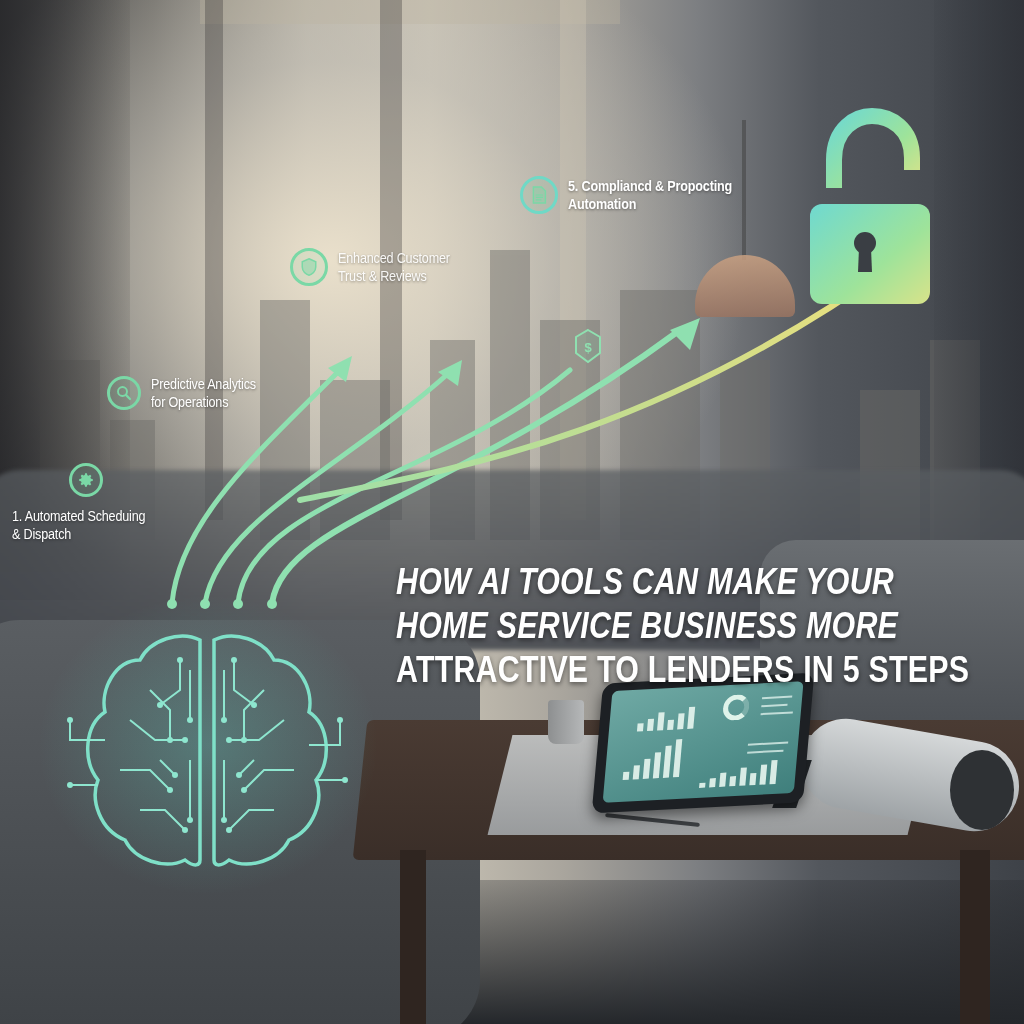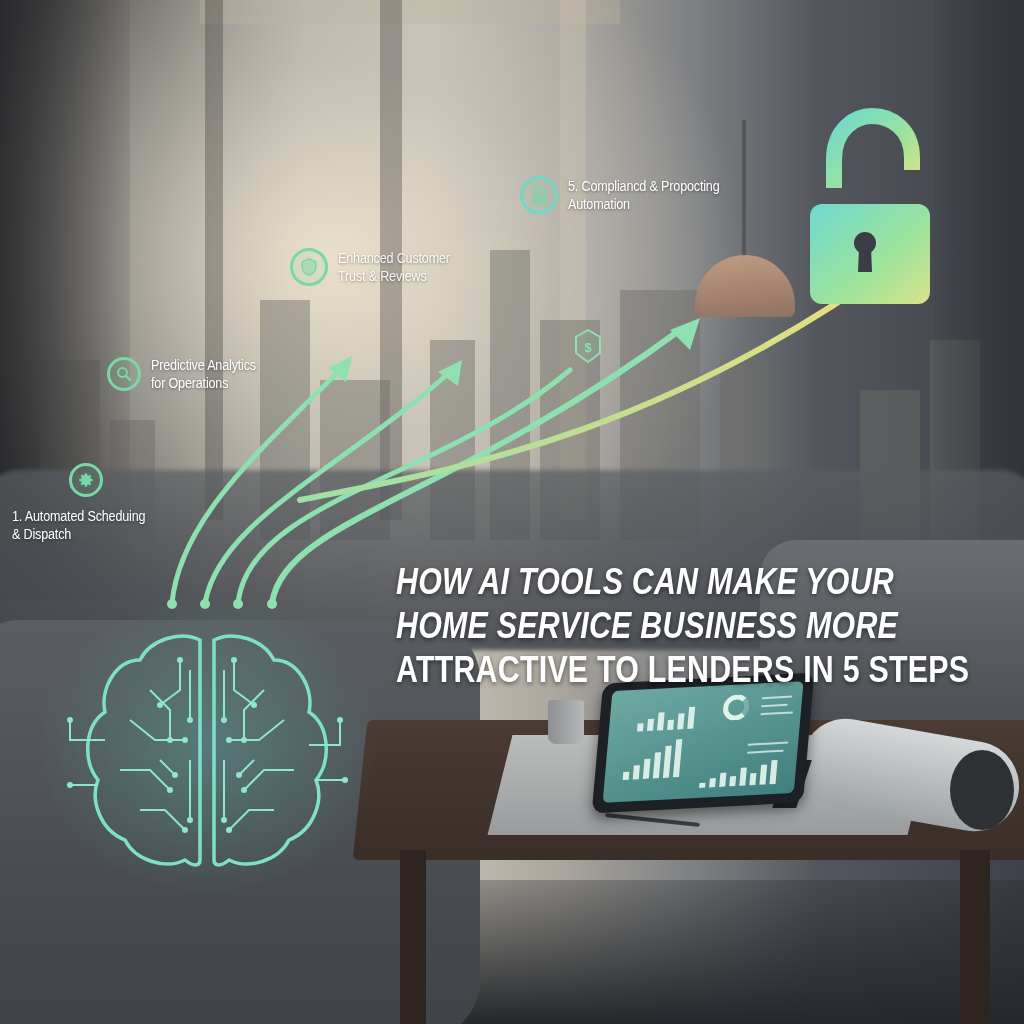--- a/index.html
+++ b/index.html
@@ -245,21 +245,21 @@
     <svg width="18" height="18" viewBox="0 0 24 24">
         <path fill="#7ad8a6" d="M12 8a4 4 0 1 0 0 8a4 4 0 0 0 0-8zm9 5.2v-2.4l-2.4-.5a7 7 0 0 0-.7-1.7l1.3-2l-1.7-1.7l-2 1.3a7 7 0 0 0-1.7-.7L13.2 3h-2.4l-.5 2.4a7 7 0 0 0-1.7.7l-2-1.3l-1.7 1.7l1.3 2a7 7 0 0 0-.7 1.7L3 10.8v2.4l2.4.5c.2.6.4 1.2.7 1.7l-1.3 2l1.7 1.7l2-1.3c.5.3 1.1.5 1.7.7l.5 2.5h2.4l.5-2.4c.6-.2 1.2-.4 1.7-.7l2 1.3l1.7-1.7l-1.3-2c.3-.5.5-1.1.7-1.7z"></path>
       </svg>
   </div>
   <div class="step-label">
     <span>1. Automated Scheduing</span>
     <span>&amp; Dispatch</span>
   </div>
 </div>
 
-<div class="step" style="left:107px; top:356px;">
+<div class="step" style="left:107px; top:375px;">
   <div class="step-icon">
     <svg width="18" height="18" viewBox="0 0 24 24">
         <circle cx="10" cy="10" r="6" fill="none" stroke="#7ad8a6" stroke-width="2.5"></circle>
         <path d="M14.5 14.5 L20 20" stroke="#7ad8a6" stroke-width="3" stroke-linecap="round"></path>
       </svg>
   </div>
   <div class="step-label">
     <span>Predictive Analytics</span>
     <span>for Operations</span>
   </div>
@@ -270,21 +270,21 @@
     <svg width="18" height="20" viewBox="0 0 24 26">
         <path d="M12 2 L21 6 L21 13 C21 19 16 23 12 24 C8 23 3 19 3 13 L3 6 Z" fill="rgba(122,216,166,0.45)" stroke="#7ad8a6" stroke-width="2"></path>
       </svg>
   </div>
   <div class="step-label" style="opacity:0.9">
     <span>Enhanced Customer</span>
     <span>Trust &amp; Reviews</span>
   </div>
 </div>
 
-<div class="step" style="left:520px; top:176px;">
+<div class="step" style="left:520px; top:176px;font-weight:bold;">
   <div class="step-icon" style="width:38px;height:38px;border-color:#6fd9c6;">
     <svg width="16" height="20" viewBox="0 0 20 24">
         <path d="M3 2 L13 2 L18 7 L18 22 L3 22 Z" fill="rgba(122,216,166,0.35)" stroke="#7ad8a6" stroke-width="1.8"></path>
         <path d="M6 12 H15 M6 15 H15 M6 18 H13" stroke="#7ad8a6" stroke-width="1.5"></path>
       </svg>
   </div>
   <div class="step-label">
     <span>5. Compliancd &amp; Propocting</span>
     <span>Automation</span>
   </div>

